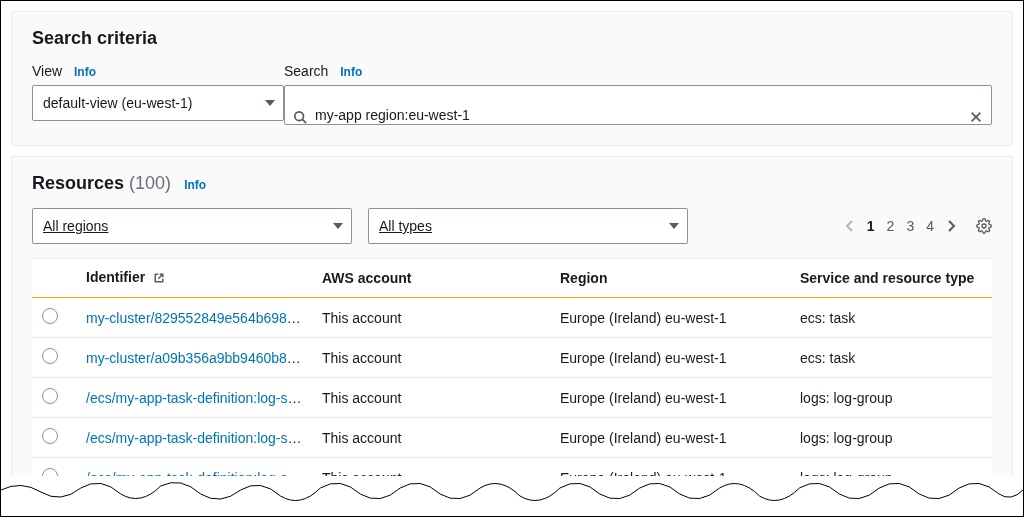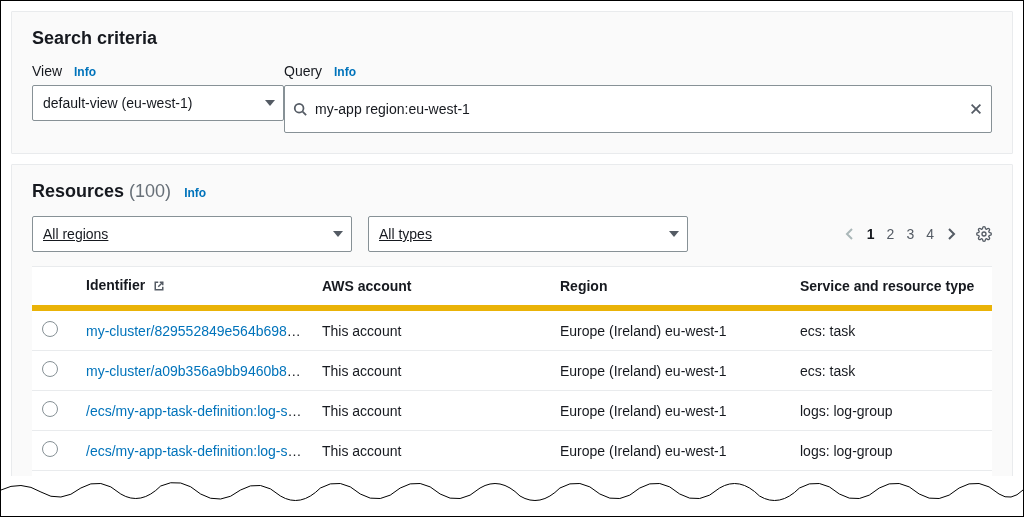--- a/index.html
+++ b/index.html
@@ -59,26 +59,26 @@
     padding: 0 8px 0 10px;
     cursor: pointer;
   }
   .caret {
     width: 0; height: 0;
     border-left: 5px solid transparent;
     border-right: 5px solid transparent;
     border-top: 6px solid #545b64;
   }
   .input-wrap {
-    height: 48px;
+    height: 40px;
     background: #fff;
     border: 1px solid #879196;
     border-radius: 2px;
     display: flex;
-    align-items: center;
+    align-items: flex-end;
     padding: 0 8px 0 8px;
     gap: 6px;
   }
   .input-wrap input {
     flex: 1 1 auto;
     border: none; outline: none;
     font-size: 14px;
     color: #16191f;
     background: transparent;
   }
@@ -105,21 +105,21 @@
     width: 100%;
     border-collapse: collapse;
     background:#fff;
   }
   table.resources th {
     text-align: left;
     font-weight: 700;
     font-size: 14px;
     color:#16191f;
     border-top: 1px solid #e9ebed;
-    border-bottom: 6px solid #eab308;
+    border-bottom: 1px solid #eab308;
     padding: 10px 10px;
     background:#fff;
   }
   table.resources td {
     border-bottom: 1px solid #e9ebed;
     padding: 10px 10px;
     font-size: 14px;
     white-space: nowrap;
     overflow: hidden;
     text-overflow: ellipsis;
@@ -160,21 +160,21 @@
           <span class="info-link">Info</span>
         </div>
         <div class="select">
           <span>default-view (eu-west-1)</span>
           <span class="caret"></span>
         </div>
       </div>
 
       <div class="field query">
         <div class="field-label">
-          <span>Query</span>
+          <span>Search</span>
           <span class="info-link">Info</span>
         </div>
         <div class="input-wrap">
           <span class="mag-icon">
             <svg width="14" height="14" viewBox="0 0 16 16" fill="none" stroke="currentColor" stroke-width="2">
               <circle cx="7" cy="7" r="5"></circle>
                 <line x1="11" y1="11" x2="15" y2="15"></line>
             </svg>
           </span>
           <input type="text" value="my-app region:eu-west-1" style="">

